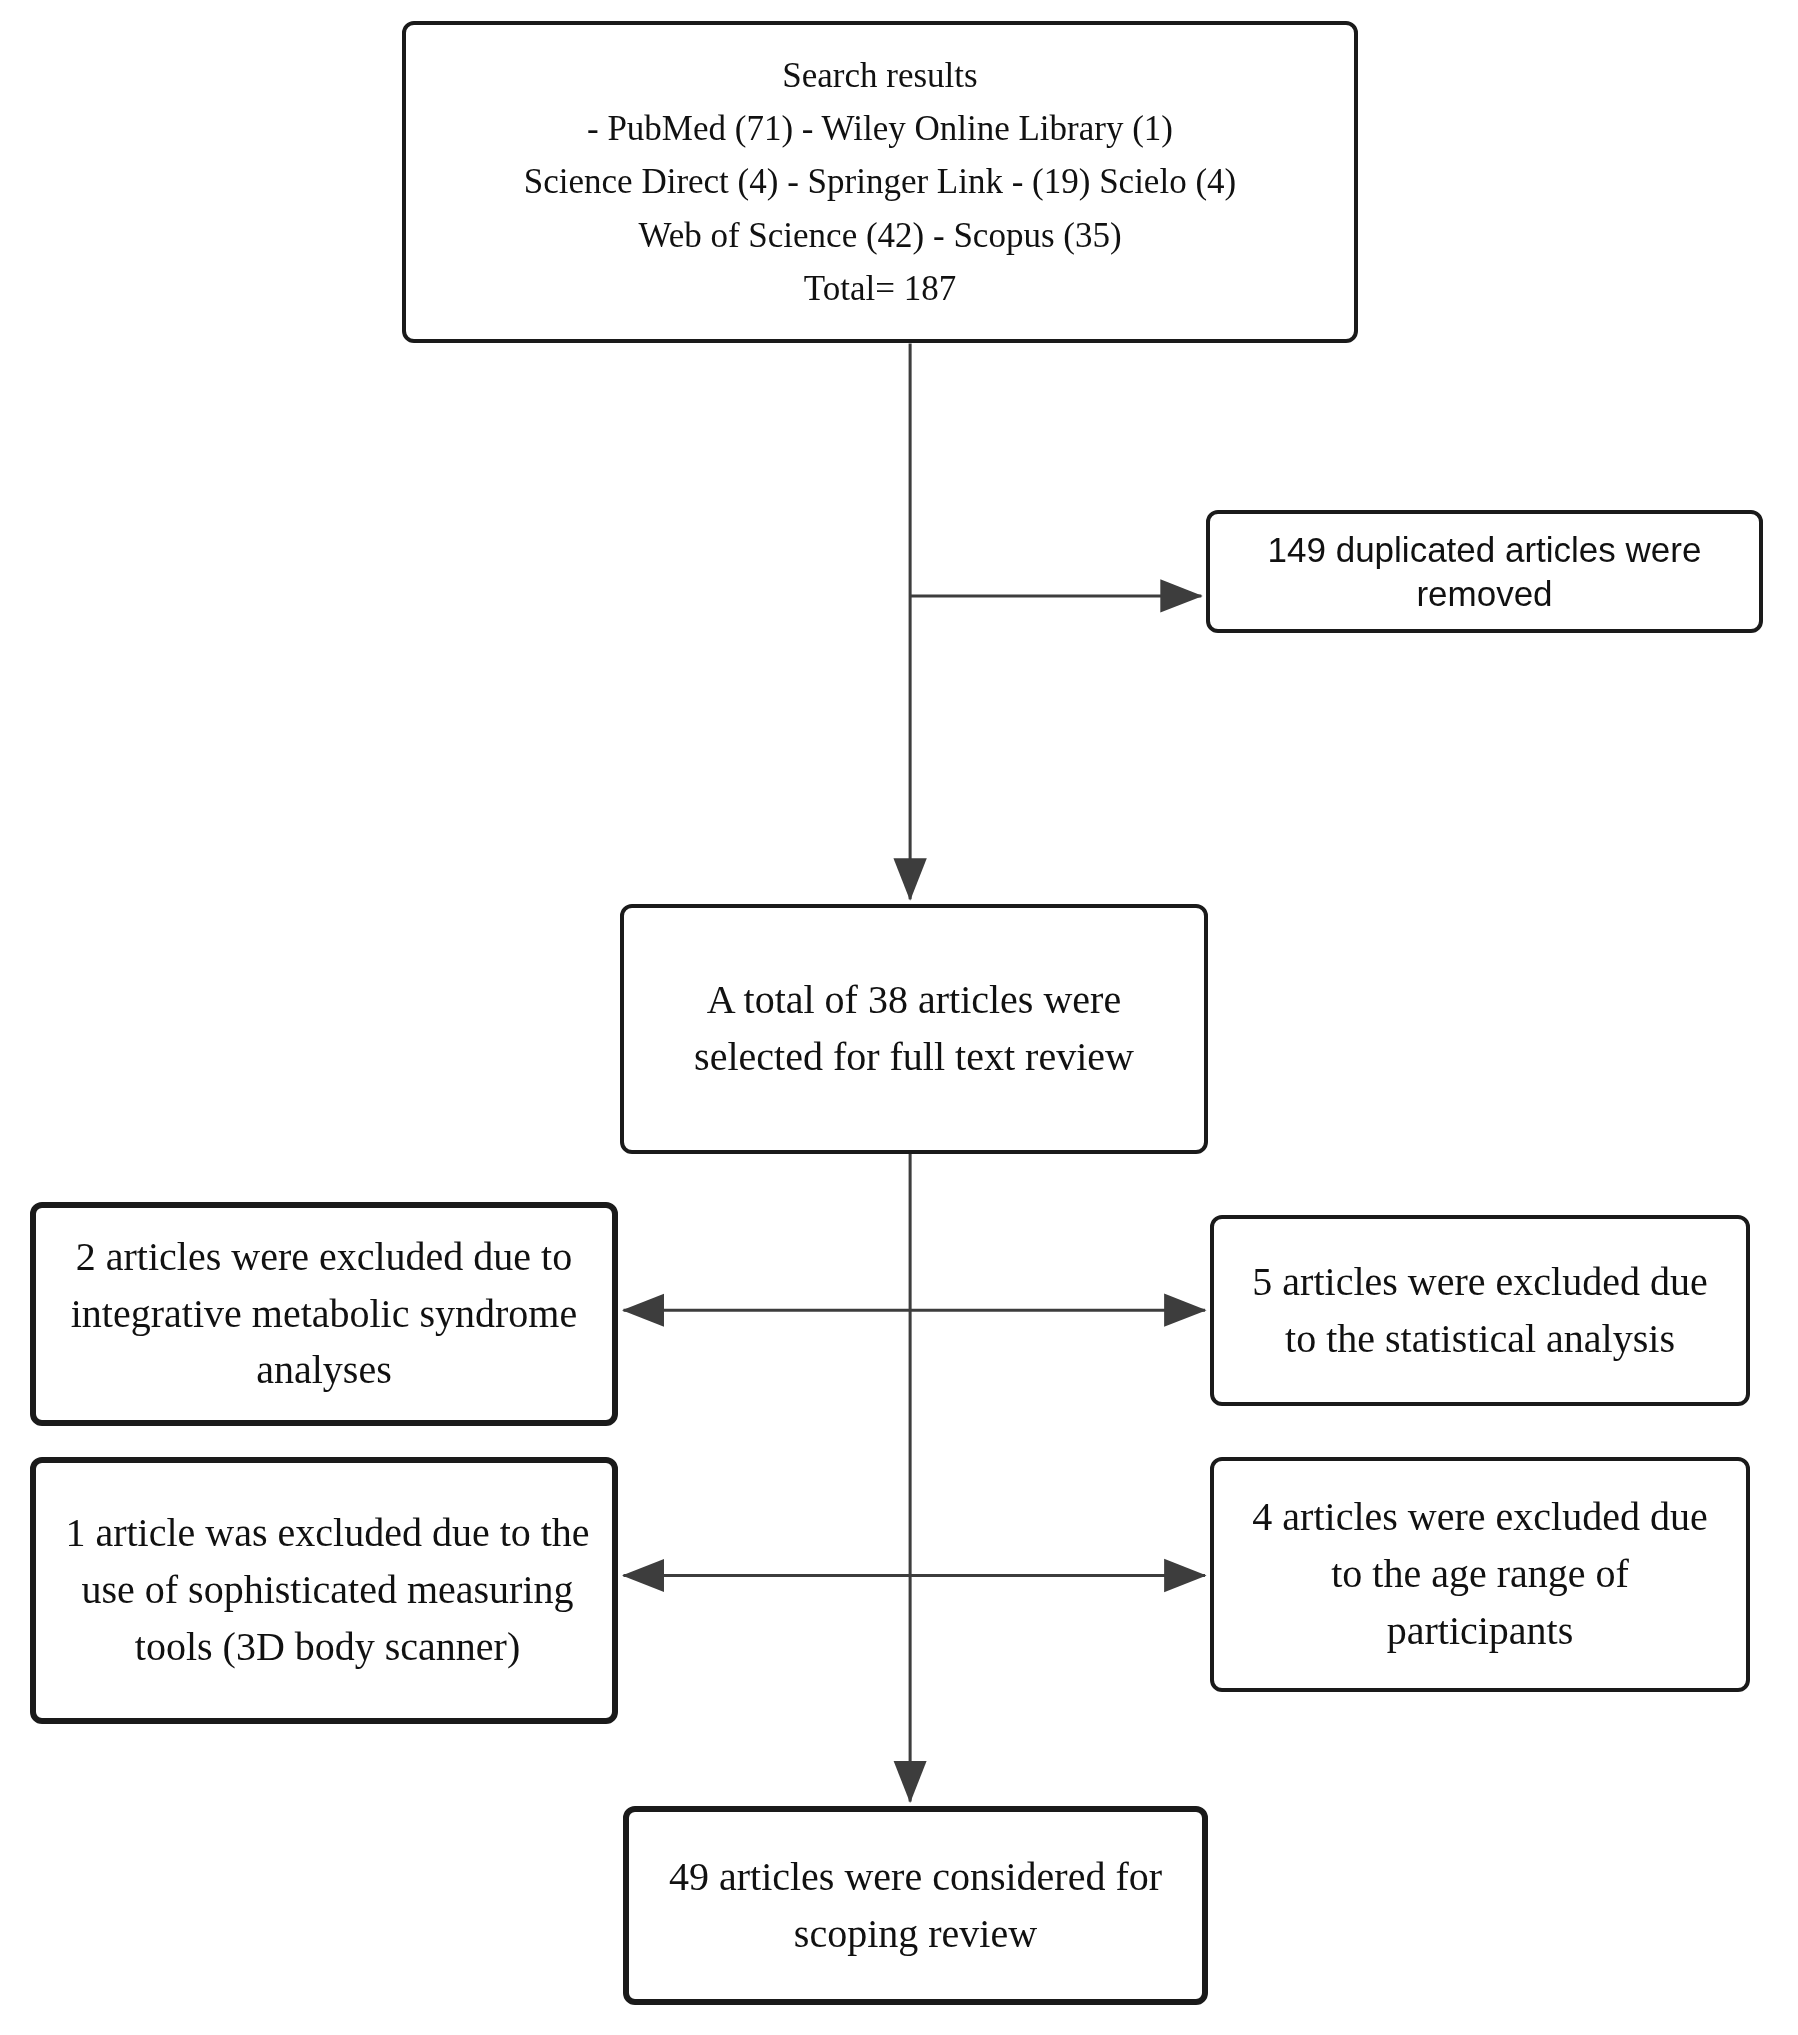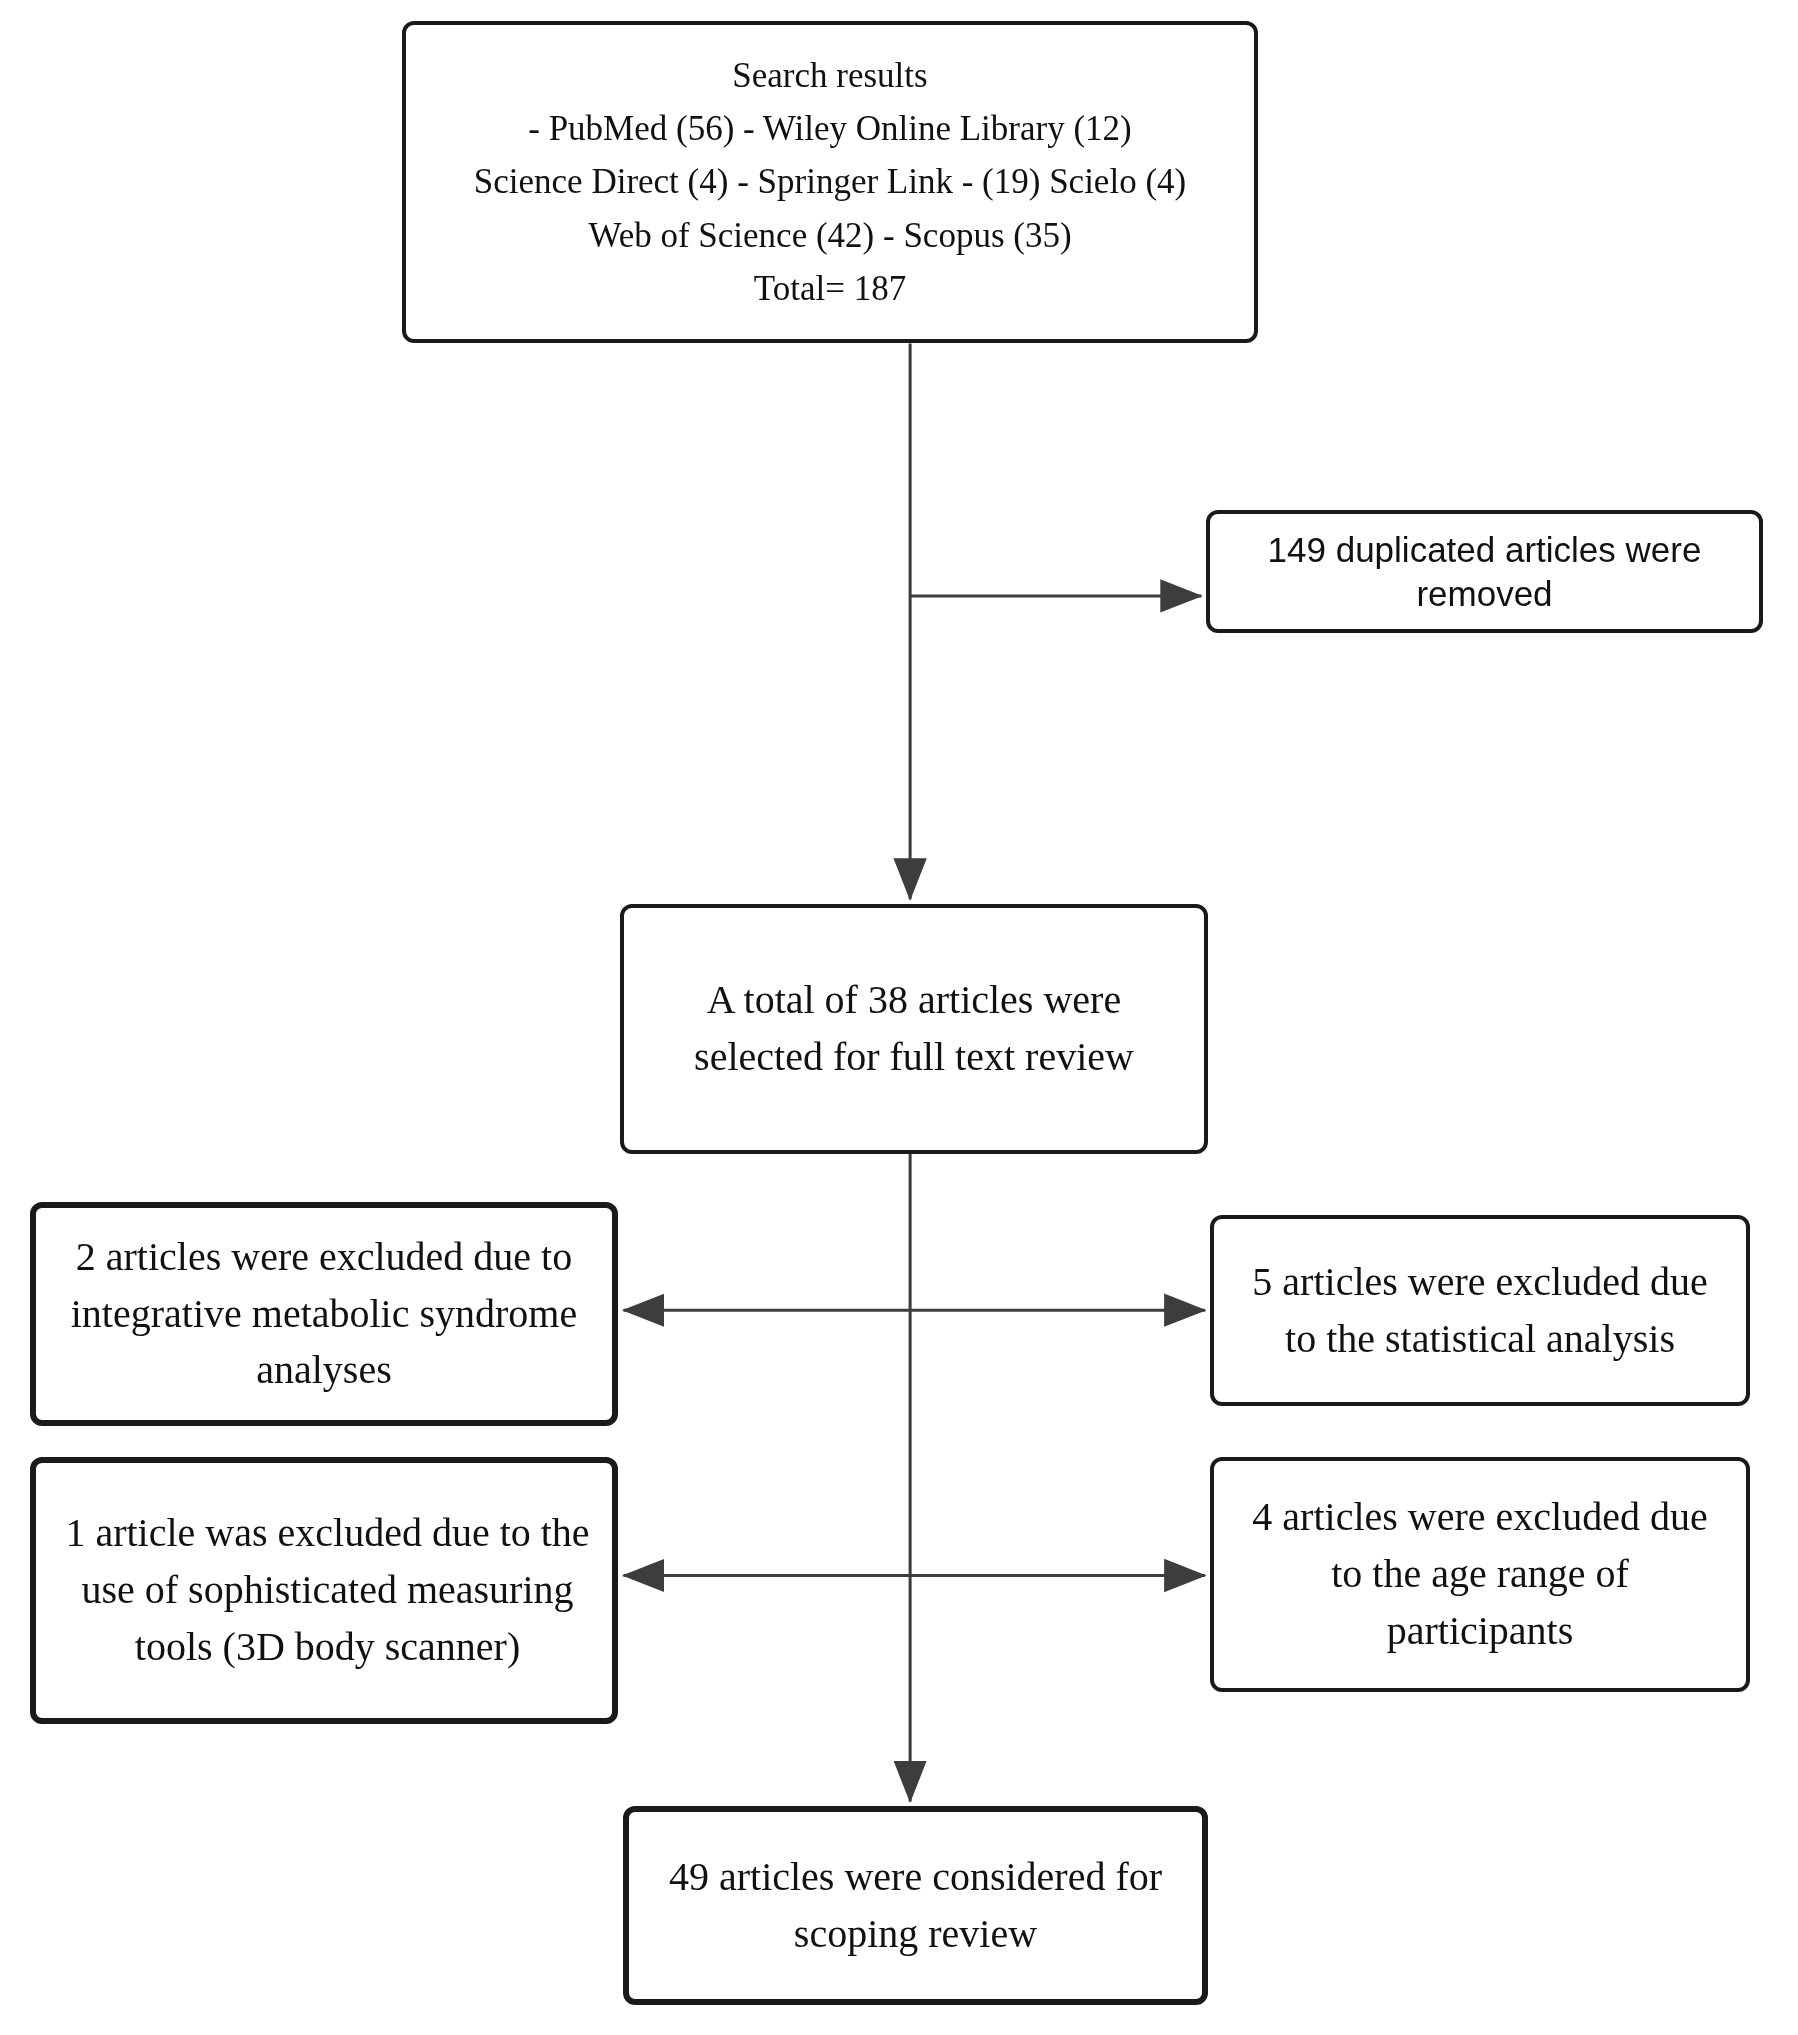--- a/index.html
+++ b/index.html
@@ -41,21 +41,21 @@
     flex-direction:column;
     align-items:center;
     justify-content:center;
     text-align:center;
     z-index:2;
     padding:7.6px 20px;
     font-size:40px;
     line-height:1.42;
   }
   .node--search{
-    left:402px;top:21px;width:856px;height:322px;
+    left:402px;top:21px;width:956px;height:322px;
     font-size:35px;line-height:1.52;
     border-width:4.5px;
   }
   .node--dup{
     left:1206px;top:510px;width:557px;height:123px;
     font-family:"Liberation Sans", sans-serif;
     font-size:35px;line-height:1.25;
     border-width:4.5px;
   }
   .node--fulltext{
@@ -103,21 +103,21 @@
 
     <line class="arrow-line" x1="1200" y1="1522" x2="1200" y2="2376" marker-end="url(#ah)"></line>
 
     <line class="arrow-line" x1="822" y1="1728" x2="1589" y2="1728" marker-start="url(#ah)" marker-end="url(#ah)"></line>
 
     <line class="arrow-line" x1="822" y1="2078" x2="1589" y2="2078" marker-start="url(#ah)" marker-end="url(#ah)"></line>
   </svg>
 
   <div class="node node--search">
     <span class="node-line">Search results</span>
-    <span class="node-line">- PubMed (56) - Wiley Online Library (12)</span>
+    <span class="node-line">- PubMed (71) - Wiley Online Library (1)</span>
     <span class="node-line">Science Direct (4) - Springer Link - (19) Scielo (4)</span>
     <span class="node-line">Web of Science (42) - Scopus (35)</span>
     <span class="node-line">Total= 187</span>
   </div>
 
   <div class="node node--dup">
     <span>149 duplicated articles were removed</span>
   </div>
 
   <div class="node node--fulltext">

